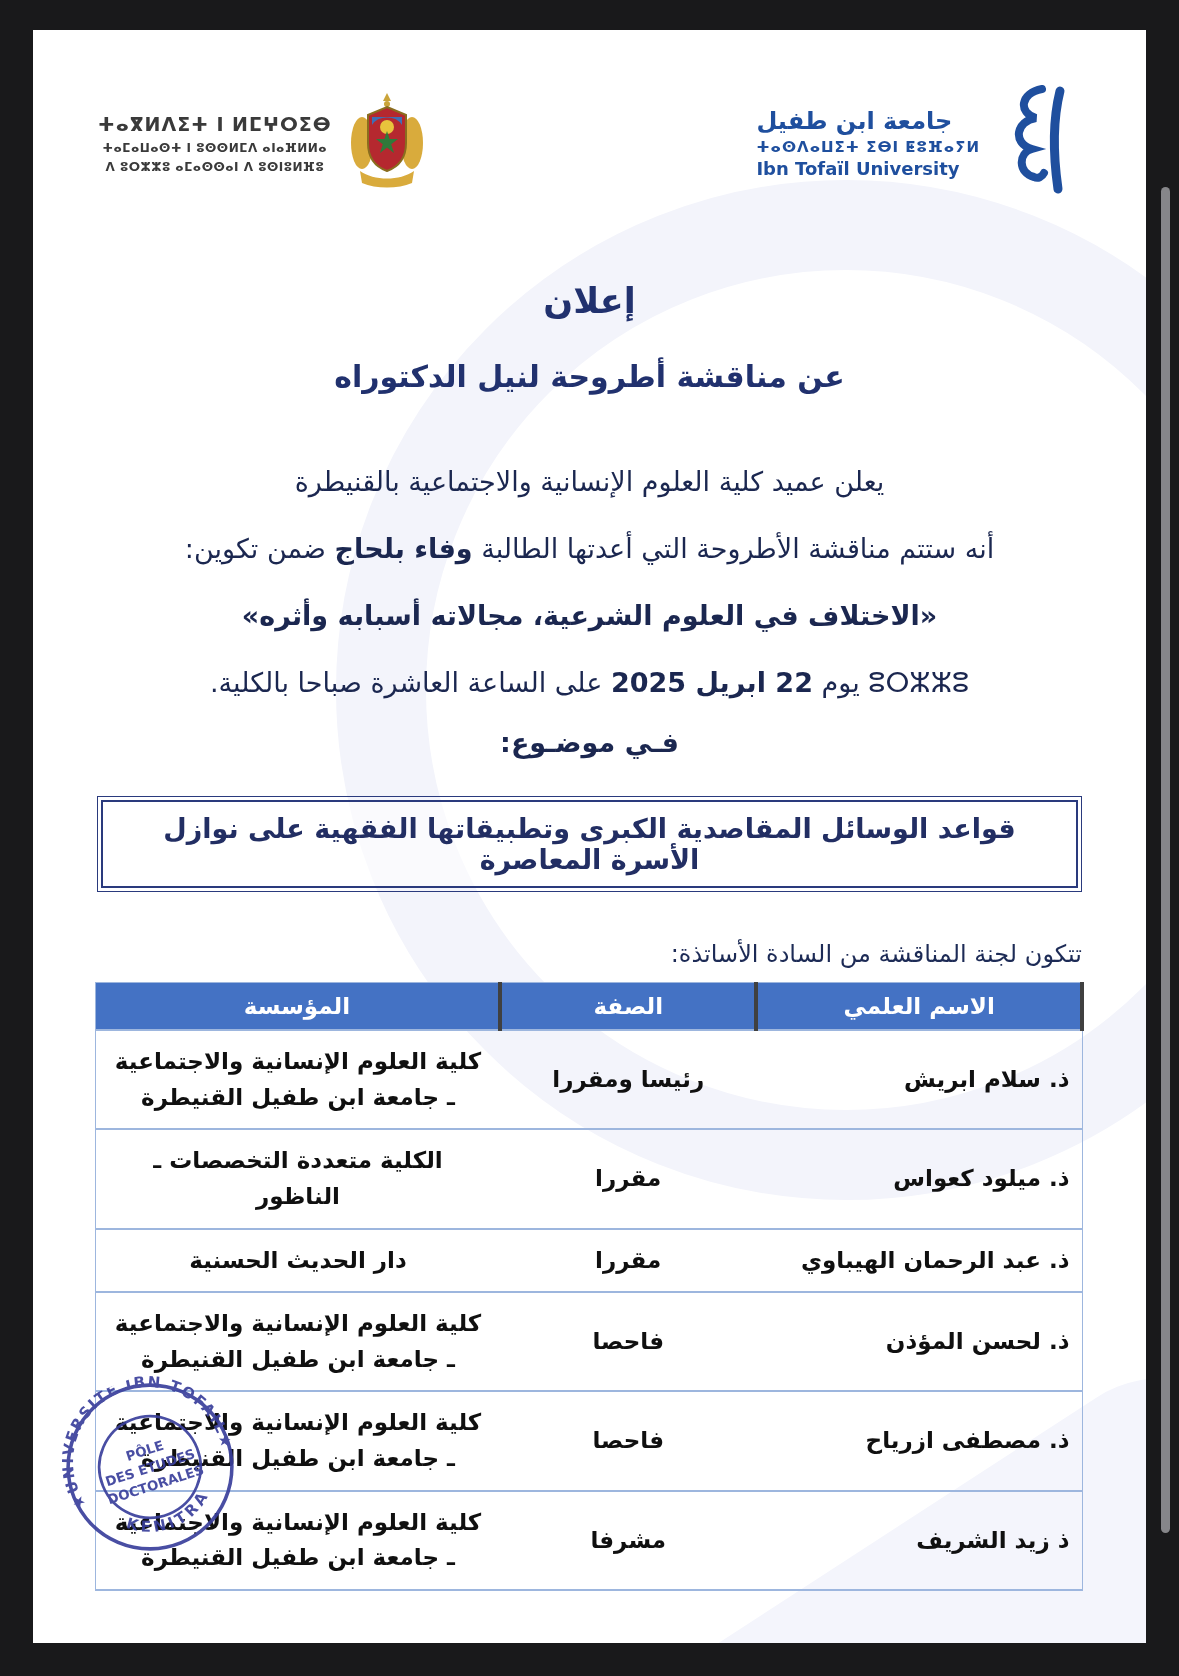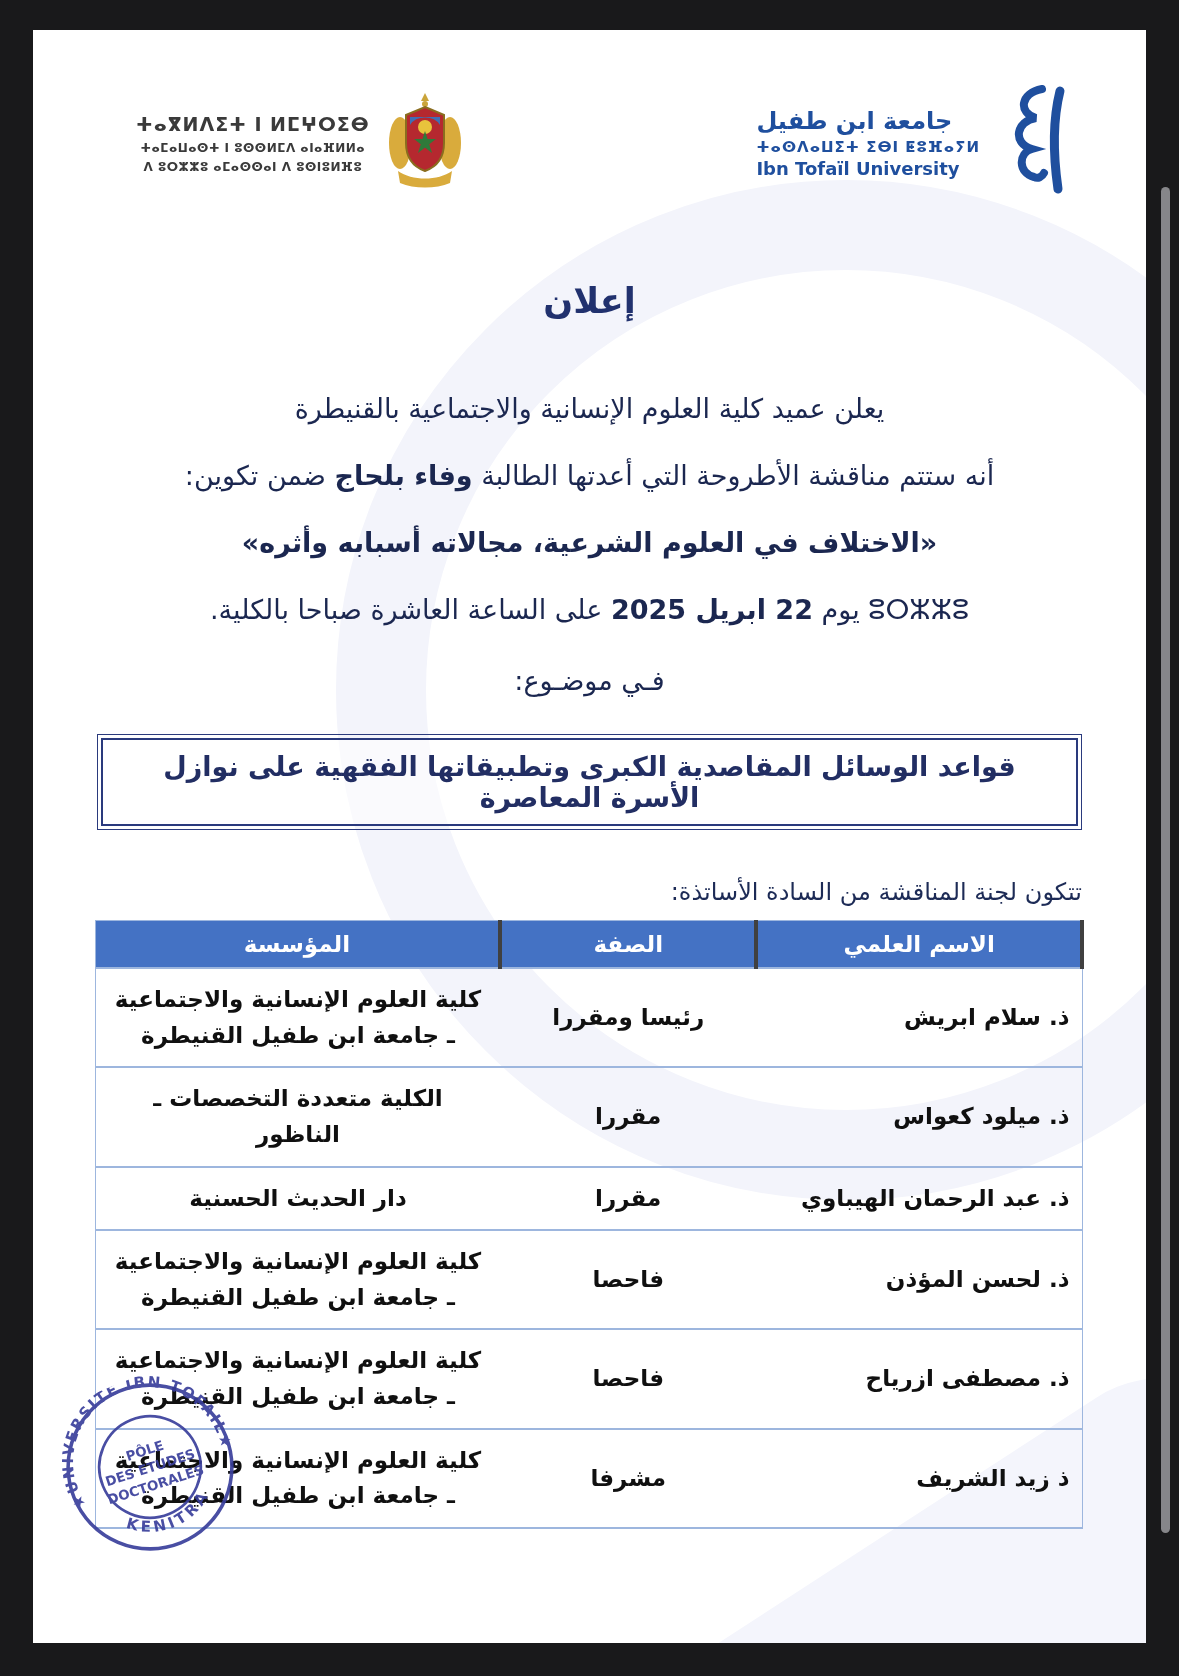--- a/index.html
+++ b/index.html
@@ -19,39 +19,39 @@
     border:90px solid #f3f4fb;
   }
   .wm-band{
     right:-140px;bottom:10px;width:980px;height:240px;background:#f4f5fc;
     border-radius:150px;transform:rotate(-33deg);transform-origin:85% 50%;
   }
   .content{position:relative;z-index:1;padding:55px 60px 0 60px;direction:rtl;}
 
   
   .logo-row{display:flex;flex-direction:row-reverse;justify-content:space-between;align-items:center;padding:0 10px 0 5px;}
-  .ministry{display:flex;flex-direction:row-reverse;align-items:center;gap:16px;margin-left:38px;}
+  .ministry{display:flex;flex-direction:row-reverse;align-items:center;gap:16px;}
   .tifinagh-block{text-align:center;color:#3a3a3a;line-height:1.55;}
   .tifinagh-l1{font-size:19px;font-weight:bold;letter-spacing:1px;}
   .tifinagh-l2,.tifinagh-l3{font-size:12px;font-weight:bold;letter-spacing:.5px;}
   .ministry-ar{text-align:right;color:#3f3f3f;font-weight:bold;font-size:19px;line-height:1.55;}
   .university{display:flex;flex-direction:row-reverse;align-items:center;gap:24px;direction:ltr;}
   .uni-text{color:#1f4f9e;text-align:left;line-height:1.35;}
   .uni-ar{font-size:24px;font-weight:bold;text-align:left;direction:rtl;}
   .uni-tif{font-size:15px;font-weight:bold;letter-spacing:1px;}
   .uni-en{font-size:18px;font-weight:bold;}
 
   
   .title{margin-top:80px;text-align:center;color:#21316e;font-size:35px;font-weight:bold;}
   .subtitle{margin-top:38px;text-align:center;color:#21316e;font-size:30px;font-weight:bold;}
   .bodyline{margin-top:36px;text-align:center;color:#1b2750;font-size:27px;}
   .bodyline.first{margin-top:72px;}
   .b{font-weight:bold;}
   .formation{font-weight:bold;}
-  .subject-label{margin-top:40px;text-align:center;color:#1b2750;font-size:27px;font-weight:normal;}
+  .subject-label{margin-top:29px;text-align:center;color:#1b2750;font-size:27px;font-weight:bold;}
   .subject-box{
     margin:42px 8px 0 8px;padding:11px 14px;text-align:center;
     border:2px solid #2a3a7d;outline:1px solid #2a3a7d;outline-offset:3px;
     color:#222e63;font-size:27px;font-weight:bold;background:rgba(255,255,255,.55);
   }
   .committee-intro{margin:52px 4px 0 0;text-align:right;color:#1d2b56;font-size:24px;}
 
   
   table.committee{width:calc(100% - 4px);margin:14px auto 0 auto;border-collapse:collapse;direction:rtl;}
   table.committee th{
@@ -120,20 +120,21 @@
         </span>
         <div class="uni-text">
           <div class="uni-ar">جامعة ابن طفيل</div>
           <div class="uni-tif">ⵜⴰⵙⴷⴰⵡⵉⵜ ⵉⴱⵏ ⵟⵓⴼⴰⵢⵍ</div>
           <div class="uni-en">Ibn Tofaïl University</div>
         </div>
       </div>
     </div>
 
     <div class="title">إعلان</div>
+    <div class="subtitle">عن مناقشة أطروحة لنيل الدكتوراه</div>
 
     <div class="bodyline first">يعلن عميد كلية العلوم الإنسانية والاجتماعية بالقنيطرة</div>
 
     <div class="bodyline"><span>أنه ستتم مناقشة الأطروحة التي أعدتها الطالبة </span><span class="b">وفاء بلحاج</span><span> ضمن تكوين:</span></div>
 
     <div class="bodyline formation">«الاختلاف في العلوم الشرعية، مجالاته أسبابه وأثره»</div>
 
     <div class="bodyline"><span>ⵓⵔⵣⵣⵓ يوم </span><span class="b">22 ابريل 2025</span><span> على الساعة العاشرة صباحا بالكلية.</span></div>
 
     <div class="subject-label">فـي موضـوع:</div>

